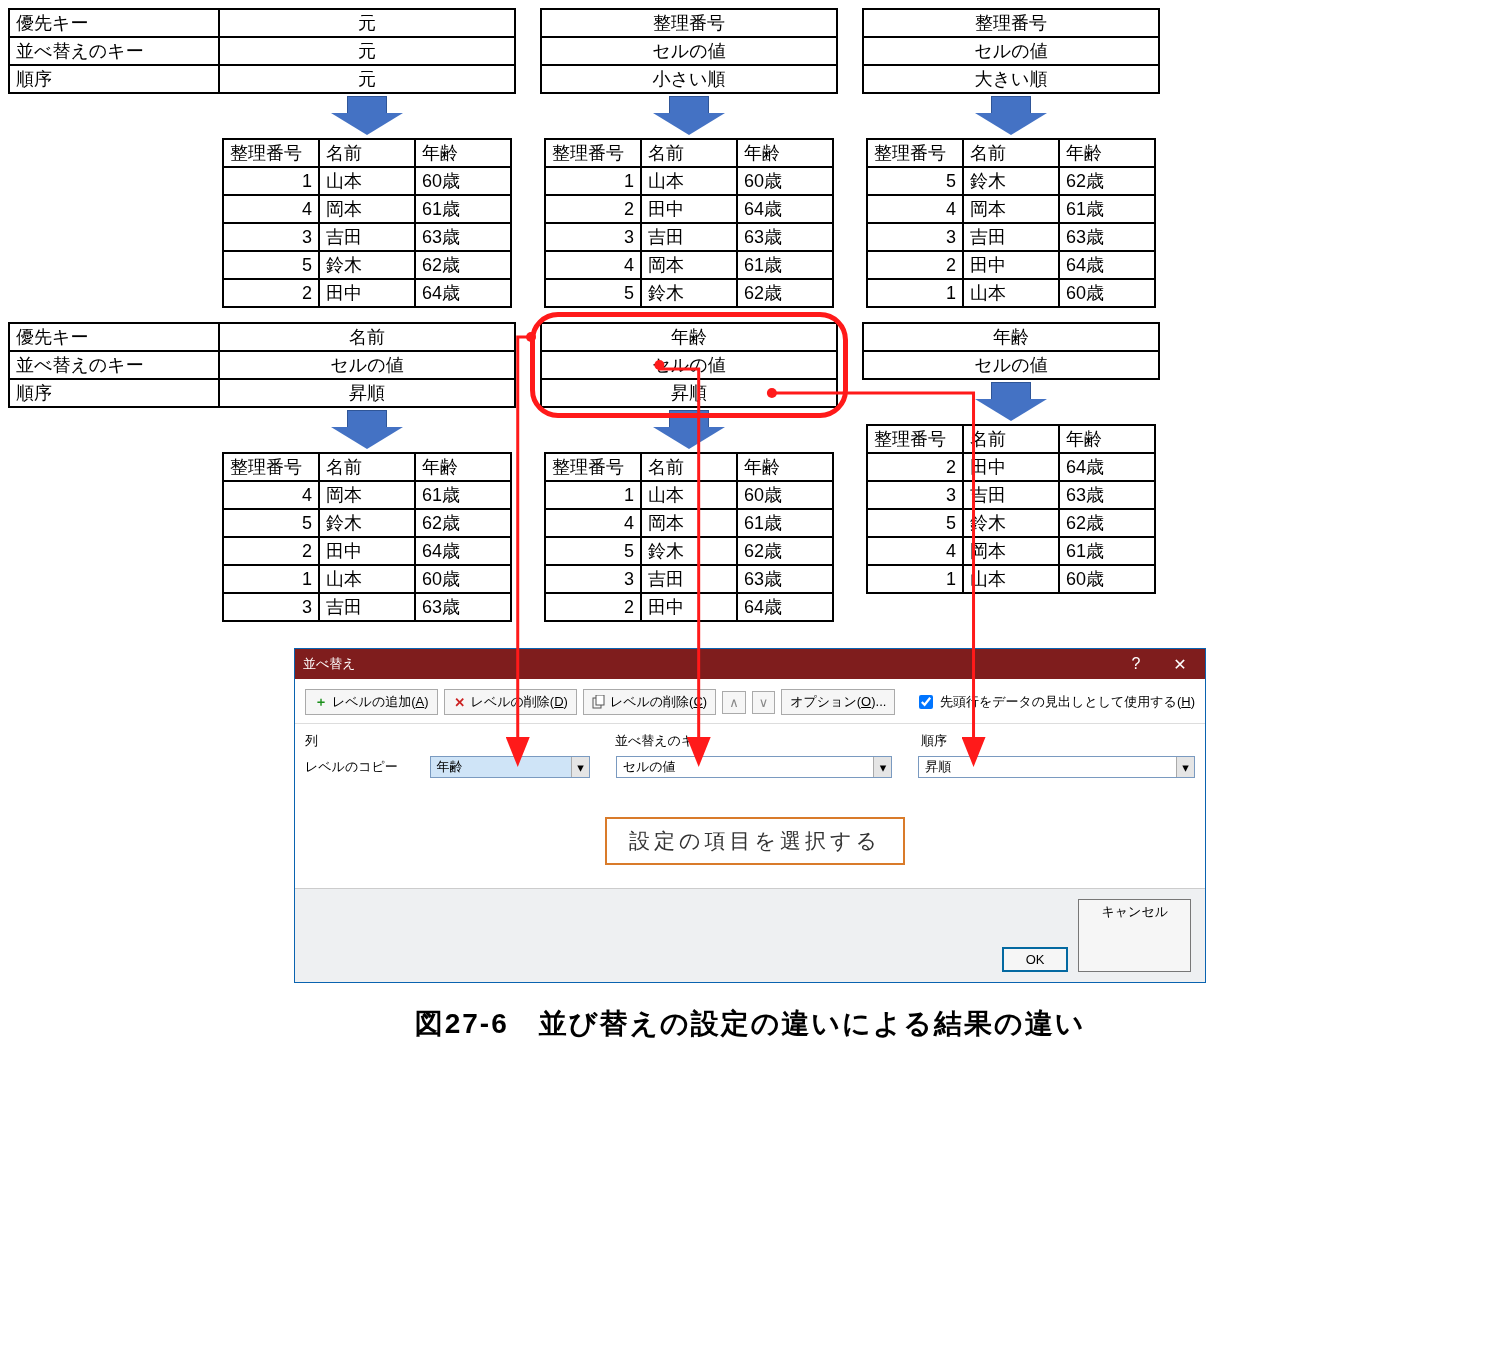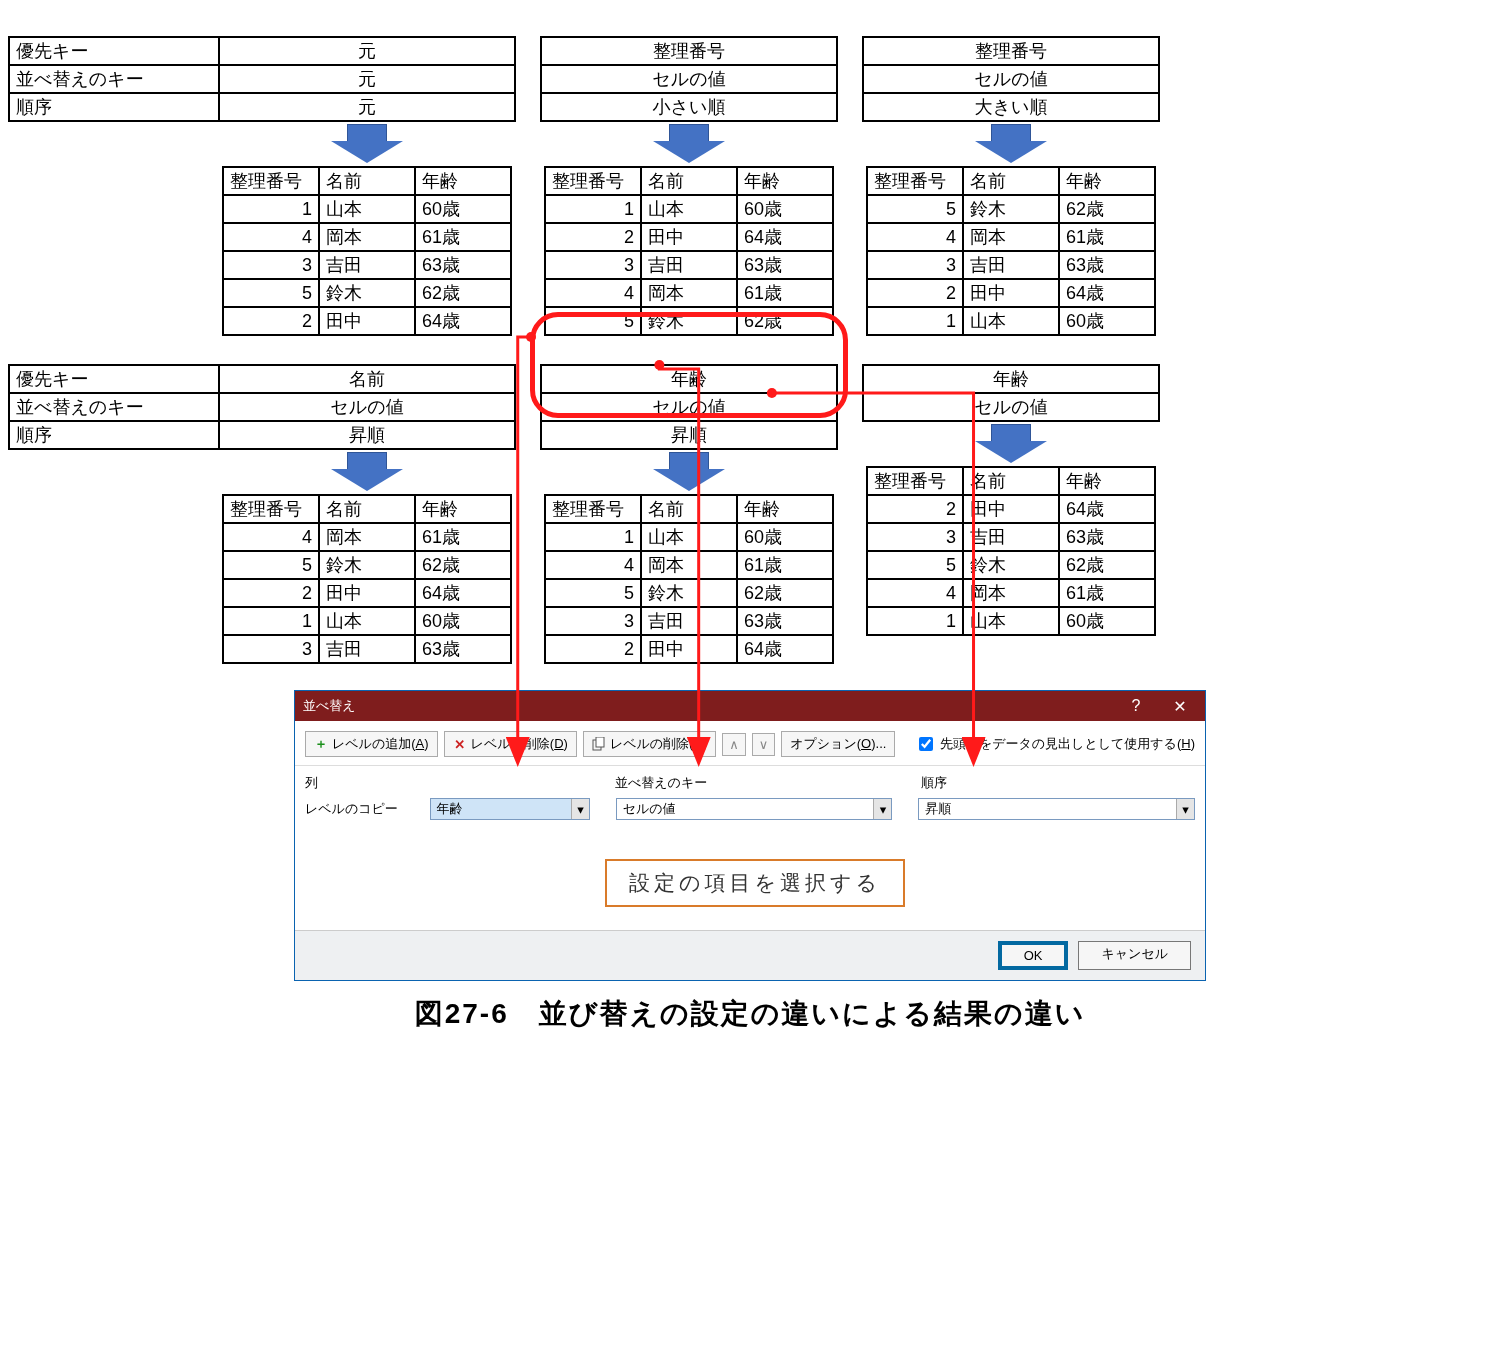--- a/index.html
+++ b/index.html
@@ -5,21 +5,21 @@
   * { box-sizing: border-box; }
   body {
     font-family: "Meiryo", "MS PGothic", sans-serif;
     font-size: 18px;
     background: #fff;
     margin: 0;
     padding: 8px 8px 24px 8px;
     width: 1500px;
     position: relative;
   }
-  .row { display: flex; gap: 24px; align-items: flex-start; margin-top: 28px; }
+  .row { display: flex; gap: 24px; align-items: flex-start; }
   .col { display: flex; flex-direction: column; align-items: center; }
 
   
   table.kv { border-collapse: collapse; background:#fff; }
   table.kv td { border: 2px solid #000; padding: 0 6px; height: 28px; line-height: 26px; }
   table.kv td.lbl { width: 210px; text-align: left; }
   table.kv td.val { width: 296px; text-align: center; }
   table.kv.valonly td.val { width: 296px; }
 
   
@@ -65,23 +65,23 @@
   .combo .ar { width:18px; height:100%; background:#e5e5e5; display:flex; align-items:center; justify-content:center; border-left:1px solid #aaa;}
   .combo.c1 { width:168px; background:#cfe4f7;}
   .combo.c2 { width:290px;}
   .combo.c3 { width:290px;}
   .callout {
     position:absolute; left:310px; top:168px;
     border:2px solid #d97b2a; padding:8px 22px; font-size:21px; color:#333; letter-spacing:4px;
   }
   .footer { display:flex; justify-content:flex-end; gap:10px; padding:10px 14px; border-top:1px solid #ccc; background:#eef0f2;}
   .footer .fbtn { border:1px solid #777; background:#f6f6f6; padding:3px 22px; cursor:pointer;}
-  .footer .fbtn.primary { border:4px solid #0369a1;}
-
-  .caption { text-align:center; font-size:28px; font-weight:bold; margin-top:14px; letter-spacing:2px;}
+  .footer .fbtn.primary { border:2px solid #0369a1;margin-top:48px;}
+
+  .caption { text-align:center; font-size:28px; font-weight:bold; margin-top:22px; letter-spacing:2px;}
 
   svg.overlay {
     position:absolute; left:0; top:0; pointer-events:none;
   }
   .highlight-box {
     position:absolute;
     border:5px solid #ff1a1a;
     border-radius:28px;
     pointer-events:none;
   }

